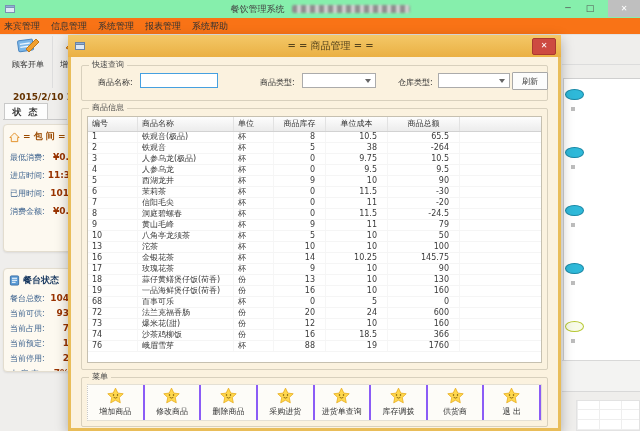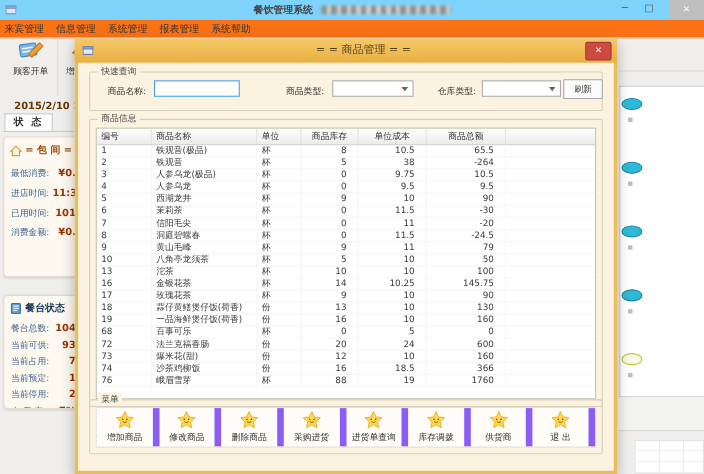--- a/index.html
+++ b/index.html
@@ -1,19 +1,19 @@
 <!DOCTYPE html>
 <html><head>
 <meta charset="utf-8">
 <style>
   html,body{margin:0;padding:0;}
   .root{position:relative;width:640px;height:431px;background:#efeeec;font-family:"DejaVu Sans",sans-serif;overflow:hidden;}
 
   
-  .titlebar{position:absolute;top:0;left:0;right:0;height:18px;background:#7dd3fc;border-bottom:1px solid #e6e6e6;font-weight:bold;}
+  .titlebar{position:absolute;top:0;left:0;right:0;height:18px;background:#86efac;border-bottom:1px solid #e6e6e6;}
   .app-icon{position:absolute;left:5px;top:4px;width:10px;height:10px;}
   .title-wrap{position:absolute;left:0;right:0;top:0;height:18px;display:flex;align-items:center;justify-content:center;font-size:9px;color:#444;}
   .redact{display:inline-block;width:118px;height:8px;margin-left:7px;border-radius:2px;
           background:repeating-linear-gradient(90deg,#8f8f8f 0 5px,#cfcfcf 5px 9px);filter:blur(1.3px);}
   .win-btn{position:absolute;top:0;height:17px;text-align:center;font-size:9px;color:#555;line-height:17px;}
   .wb-min{right:62px;width:20px;}
   .wb-max{right:40px;width:20px;}
   .wb-close{right:0;width:32px;background:#bfbfbf;color:#fff;font-size:8px;}
 
   
@@ -61,21 +61,21 @@
   .dlg-titlebar{position:absolute;left:-3px;right:-3px;top:0;height:22px;background:linear-gradient(#f4c868,#eab043);}
   .dlg-icon{position:absolute;left:7px;top:6px;width:10px;height:10px;}
   .dlg-title{position:absolute;left:0;right:0;top:0;height:22px;line-height:22px;text-align:center;font-size:10px;color:#55431c;padding-left:32px;}
   .dlg-close{position:absolute;right:5px;top:3px;width:22px;height:15px;background:#cd4a41;border:1px solid #a93830;border-radius:2px;
              color:#fff;font-size:8px;line-height:14px;text-align:center;cursor:default;}
 
   .gbox{position:absolute;left:10px;right:10px;border:1px solid #d8d0bd;border-radius:2px;}
   .gbox-label{position:absolute;top:-7px;left:7px;background:#fbf2df;padding:0 3px;font-size:8px;color:#4a4a4a;white-space:nowrap;}
   .gb-quick{top:30px;height:34px;}
   .gb-product{top:73px;height:260px;}
-  .gb-menu{top:328px;height:48px;}
+  .gb-menu{top:342px;height:48px;}
 
   .q-label{position:absolute;top:11px;font-size:8px;color:#333;white-space:nowrap;}
   .q-input{position:absolute;top:7px;height:15px;background:#fff;border:1px solid #46a0e0;box-sizing:border-box;}
   .q-combo{position:absolute;top:7px;height:15px;background:#fff;border:1px solid #ababab;box-sizing:border-box;font-size:8px;color:#333;}
   .q-combo .arrow{position:absolute;right:4px;top:5px;width:0;height:0;border-left:3px solid transparent;border-right:3px solid transparent;border-top:4px solid #666;}
   .q-btn{position:absolute;top:6px;height:18px;background:#fcfcfc;border:1px solid #a8a8a8;font-size:8px;color:#333;
          text-align:center;line-height:17px;box-sizing:border-box;border-radius:1px;}
 
   .table{position:absolute;left:5px;right:5px;top:7px;bottom:6px;background:#fff;border:1px solid #c6c0b0;overflow:hidden;}
   .grid-head{display:grid;grid-template-columns:50px 96px 40px 52px 62px 72px 1fr;height:14px;
@@ -87,21 +87,21 @@
   .grid-row{display:grid;grid-template-columns:50px 96px 40px 52px 62px 72px 1fr;height:10px;border-bottom:1px solid #f5f5f5;
             font-size:8px;color:#3a3a3a;}
   .gc{line-height:10px;white-space:nowrap;overflow:hidden;border-right:1px solid #f6f6f6;}
   .gc.l{padding-left:4px;}
   .gc.r{text-align:right;padding-right:10px;}
   .gc:last-child{border-right:none;}
 
   .menu-inner{position:absolute;left:5px;right:5px;top:6px;bottom:5px;background:#fdfcf8;border:1px solid #e4e0d4;
               border-left:1px dotted #c9c9c9;display:flex;align-items:stretch;overflow:hidden;}
   .menu-btn{width:58px;display:flex;flex-direction:column;align-items:center;justify-content:flex-start;
-            border-right:6px solid #8b5cf6;padding-top:2px;box-sizing:border-box;cursor:default;}
+            border-right:2px solid #8b5cf6;padding-top:2px;box-sizing:border-box;cursor:default;}
   .menu-btn svg{width:19px;height:18px;}
   .menu-btn .mlabel{font-size:8px;color:#333;margin-top:1px;white-space:nowrap;}
 </style>
 </head>
 <body>
 
 <div class="root">
 
   <div class="titlebar">
     <svg class="app-icon" viewBox="0 0 10 10">

